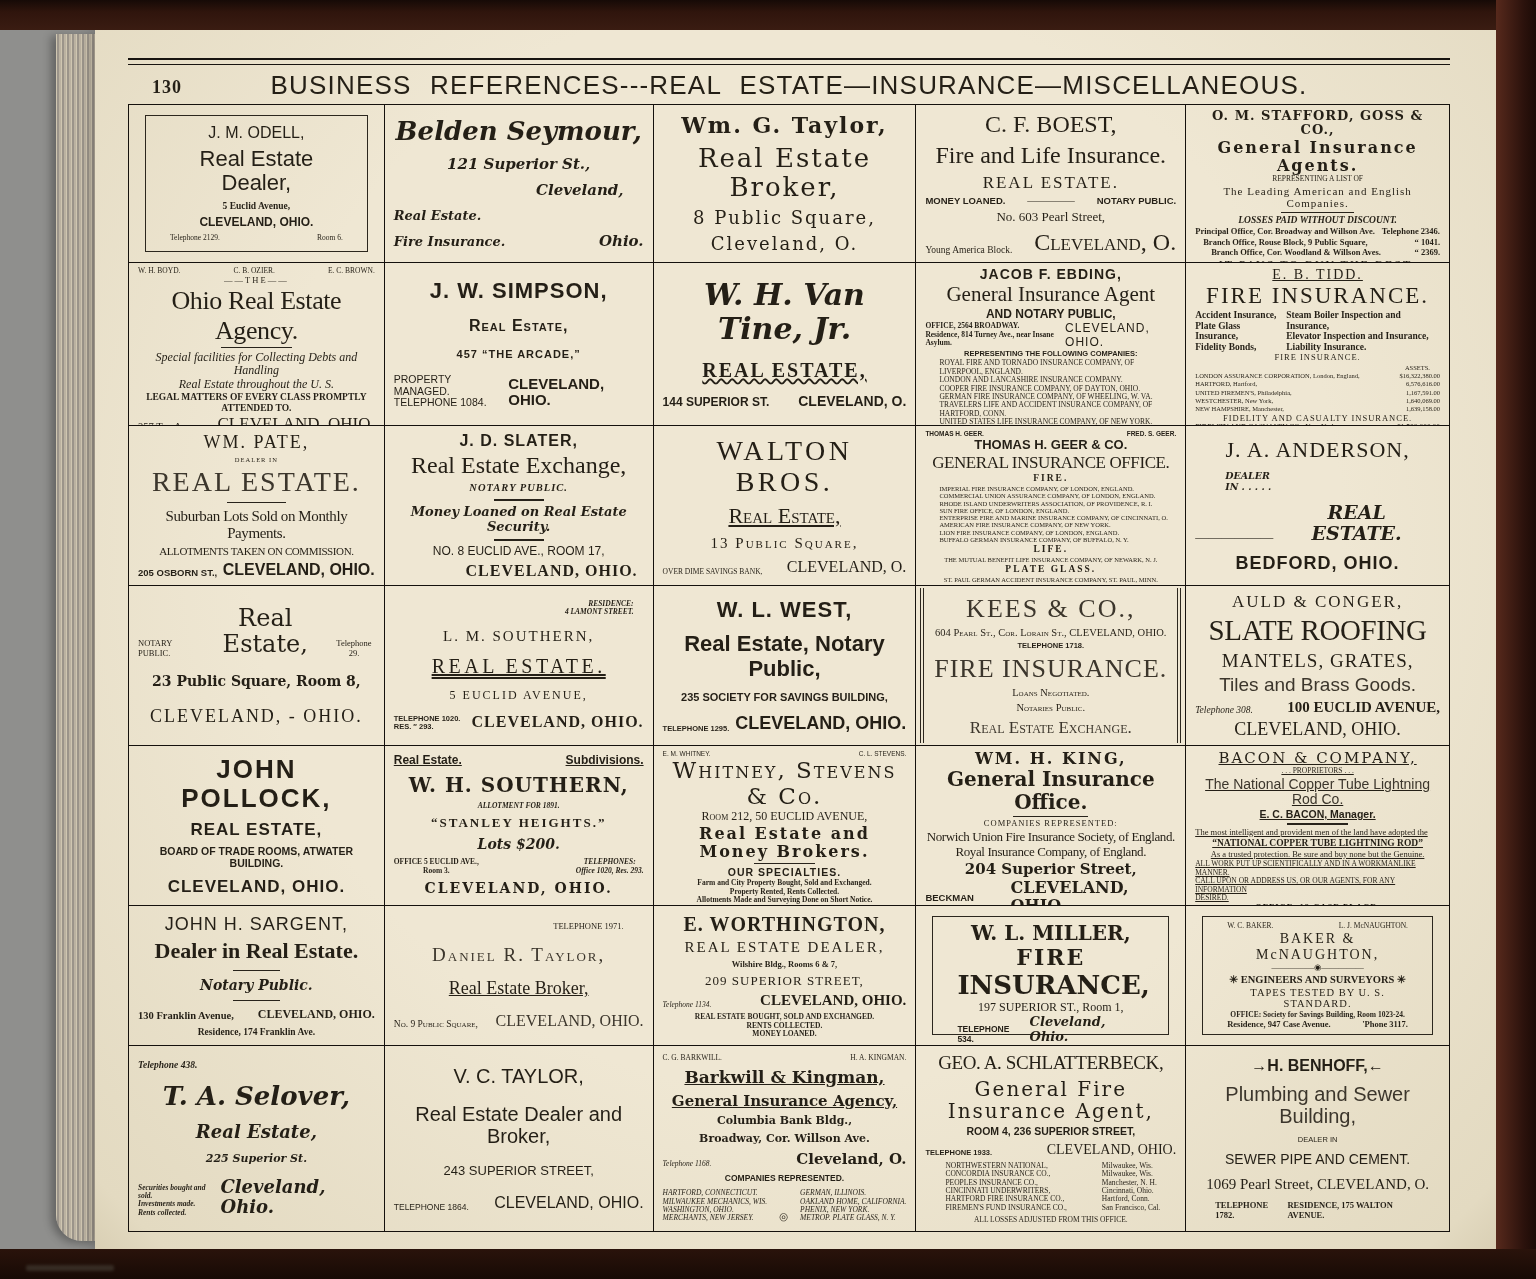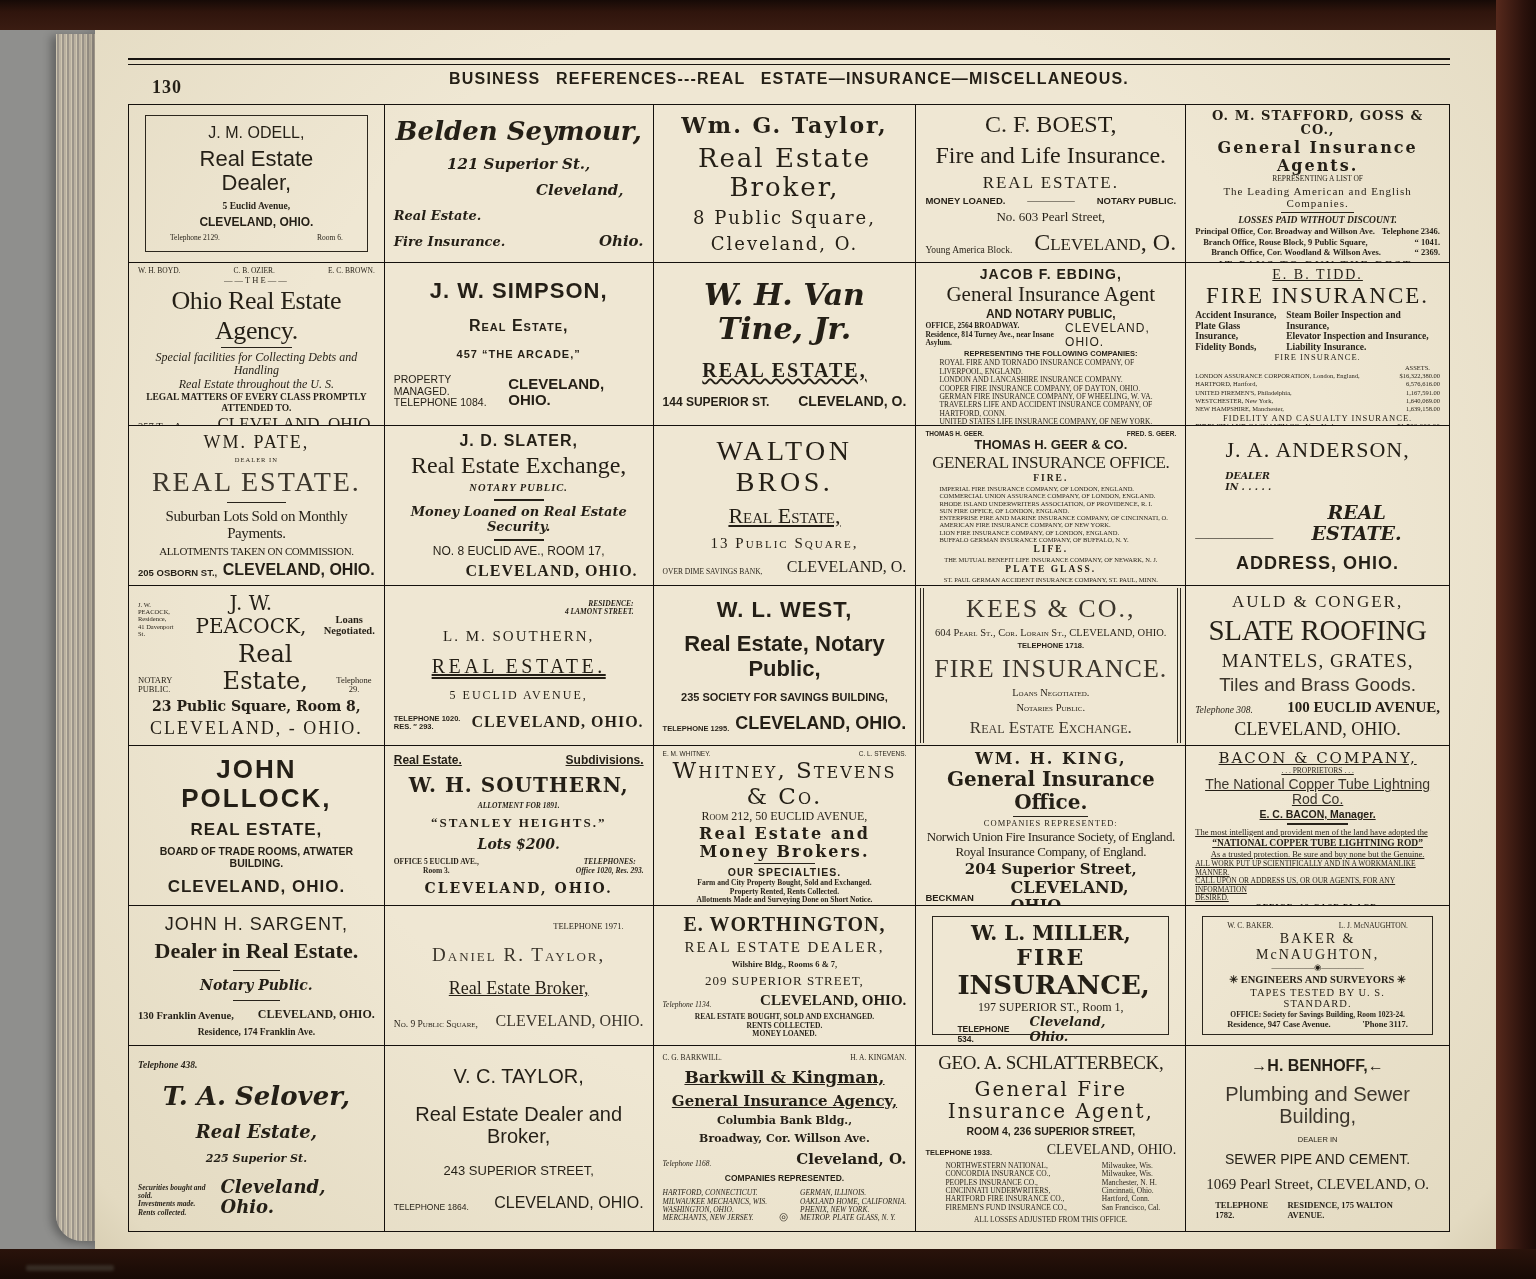--- a/index.html
+++ b/index.html
@@ -20,21 +20,21 @@
           background:#4a443a;filter:blur(1.6px);opacity:.55;border-radius:2px;}
 
   
   .page{position:absolute;left:95px;top:28px;right:38px;bottom:30px;z-index:2;
         background:radial-gradient(ellipse at 50% 42%,#efe7d3 55%,#e3dac1 95%,#d9cfb4 100%);
         box-shadow:0 0 14px rgba(0,0,0,.35);}
   .top-rules{margin:30px 48px 5px 33px;height:4px;
              border-top:2.2px solid #181410;border-bottom:1.2px solid #181410;}
   .header{position:relative;text-align:center;height:30px;margin:0 48px 4px 33px;}
   .pageno{position:absolute;left:24px;bottom:2px;font-weight:bold;font-size:18px;letter-spacing:1px;}
-  .title{font-family:"Liberation Sans",sans-serif;font-weight:bold;font-size:16px;
+  .title{font-family:"Liberation Sans",sans-serif;font-weight:normal;font-size:26px;
          letter-spacing:1.2px;word-spacing:10px;}
 
   
   .grid{display:grid;margin:0 48px 0 33px;
         grid-template-columns:255fr 268fr 262fr 269fr 263fr;
         grid-template-rows:158px 163px 160px 160px 160px 140px 186px;
         border-top:1.7px solid #15110d;border-left:1.7px solid #15110d;}
   .cell{border-right:1.7px solid #15110d;border-bottom:1.7px solid #15110d;
         display:flex;overflow:hidden;}
   .ad{flex:1;display:flex;flex-direction:column;justify-content:space-evenly;
@@ -334,33 +334,25 @@
         <div class="ad">
           <div class="ln f22 ls1">J. A. ANDERSON,</div>
           <div class="ln f9 b i pre left pl30 slab">DEALER
 IN . . . . .</div>
           <div class="ln split ">
             <div class="part f13">——————</div>
             <div class="part f19 b i pre slab ctr">REAL
 ESTATE.</div>
             <div class="part f10"> </div>
           </div>
-          <div class="ln f18 sans b ls1">ADDRESS, OHIO.</div>
+          <div class="ln f18 sans b ls1">BEDFORD, OHIO.</div>
         </div>
       </div>
       <div class="cell" style="grid-area: 4 / 1;">
         <div class="ad">
-          <div class="ln split ">
-            <div class="part f6 pre">J. W. PEACOCK,
-Residence,
-41 Davenport St.</div>
-            <div class="part f20 slab ctr">J. W. PEACOCK,</div>
-            <div class="part f10 b pre ctr">Loans
-Negotiated.</div>
-          </div>
           <div class="ln split ">
             <div class="part f8">NOTARY PUBLIC.</div>
             <div class="part f24 slab ctr">Real Estate,</div>
             <div class="part f8 ctr">Telephone 29.</div>
           </div>
           <div class="ln f14 b slab">23 Public Square, Room 8,</div>
           <div class="ln f18 sc ls2">CLEVELAND,  -  OHIO.</div>
         </div>
       </div>
       <div class="cell" style="grid-area: 4 / 2;">

